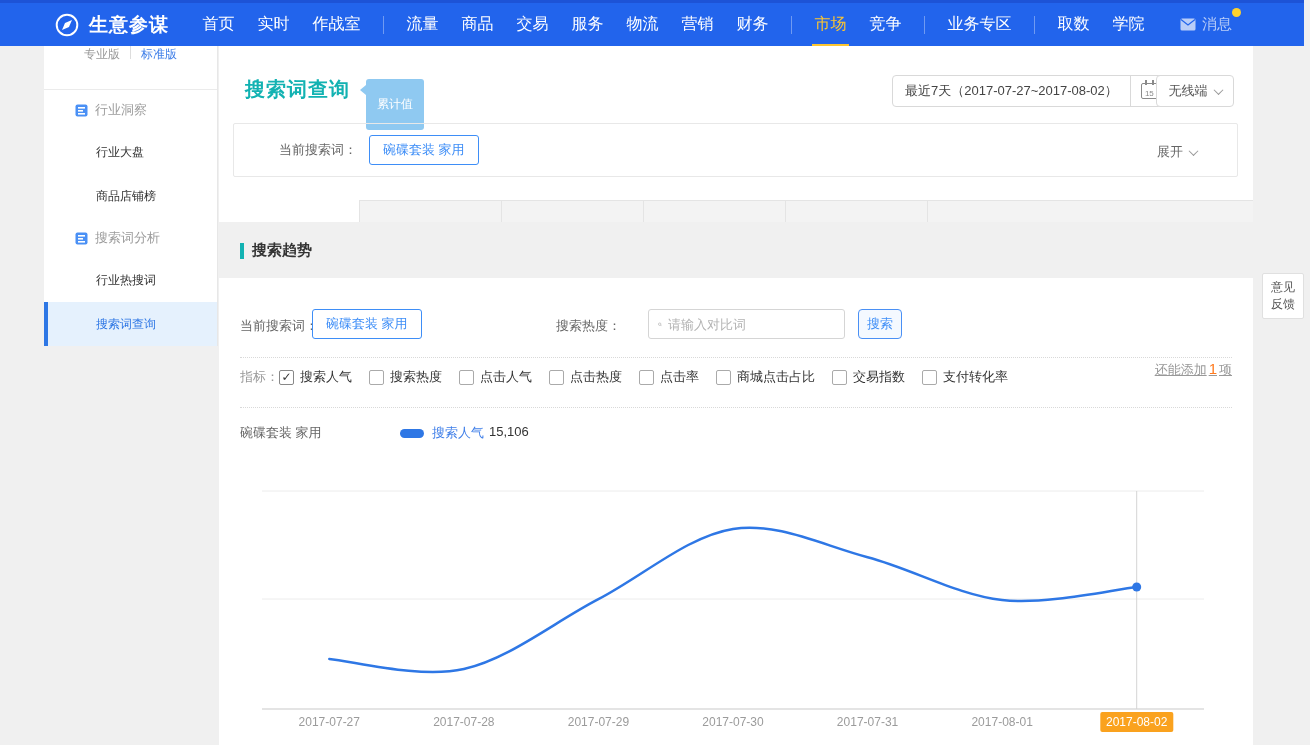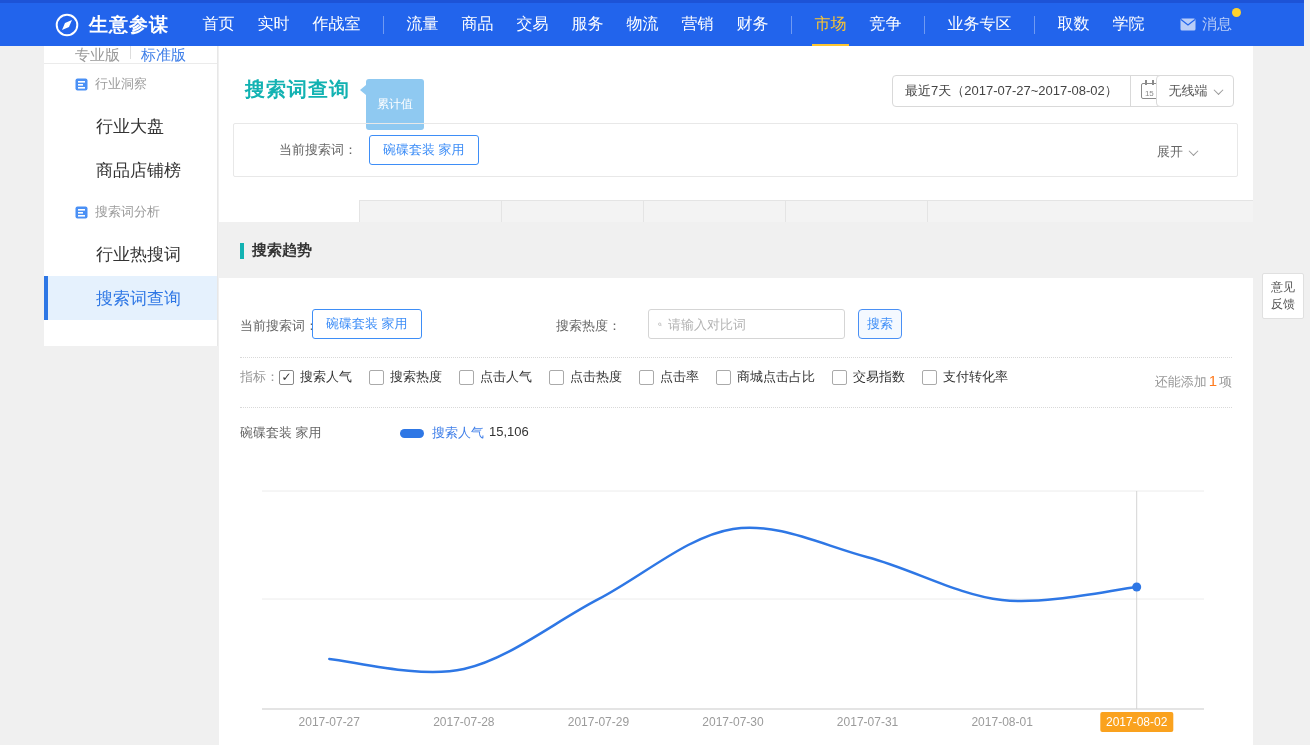--- a/index.html
+++ b/index.html
@@ -14,27 +14,27 @@
   .nav-item { font-size:16px; padding:0 11.5px; cursor:pointer; white-space:nowrap; }
   .nav-item.active { color:#fbc531; position:relative; }
   .nav-item.active::after { content:""; position:absolute; left:9px; right:9px; bottom:-12px; height:3px; background:#fbc531; }
   .nav-div { width:1px; height:18px; background:rgba(255,255,255,.35); margin:0 11px; }
   .nav-right { display:flex; align-items:center; margin-left:24px; position:relative; cursor:pointer; }
   .msg-label { font-size:15px; color:#b9cdf8; margin-left:6px; }
   .msg-dot { position:absolute; right:-9px; top:-7px; width:9px; height:9px; border-radius:50%; background:#fdd22e; }
 
   
   .sidebar { position:absolute; left:44px; top:46px; width:174px; height:300px; background:#fff; border-right:1px solid #e7e7e7; }
-  .side-tabs { height:18px; display:flex; justify-content:center; border-bottom:1px solid #ebebeb; font-size:15px; }
+  .side-tabs { height:44px; display:flex; justify-content:center; border-bottom:1px solid #ebebeb; font-size:12px; }
   .side-tab { cursor:pointer; padding:0 10px; color:#999; }
   .side-tab.active { color:#3e7ee8; }
   .side-tab-div { width:1px; height:13px; background:#ddd; }
   .side-group-header { height:40px; display:flex; align-items:center; padding-left:31px; font-size:13px; color:#9b9b9b; cursor:pointer;font-family:Liberation Mono, monospace; }
   .side-group-header .gicon { margin-right:7px; display:flex; }
-  .side-item { height:44px; display:flex; align-items:center; padding-left:48px; font-size:17px; color:#333; cursor:pointer; border-left:4px solid transparent; }
+  .side-item { height:44px; display:flex; align-items:center; padding-left:48px; font-size:12px; color:#333; cursor:pointer; border-left:4px solid transparent; }
   .side-item.selected { background:#e5f1fd; border-left:4px solid #2e77e5; color:#2e77e5; }
 
   
   .header-card { position:absolute; left:219px; top:46px; width:1034px; height:154px; background:#fff; }
   .page-title { position:absolute; left:26px; top:30px; font-size:20px; font-weight:bold; color:#12b2b2; letter-spacing:1px; }
   .title-tag { position:absolute; left:147px; top:33px; background:#8fc9f1; color:#fff; font-size:12px; padding:17px 11px; border-radius:3px; }
   .title-tag::before { content:""; position:absolute; left:-6px; top:6px; border-top:5px solid transparent; border-bottom:5px solid transparent; border-right:6px solid #8fc9f1; }
   .date-box { position:absolute; left:673px; top:29px; height:32px; display:flex; align-items:stretch; border:1px solid #d9d9d9; border-radius:4px; background:#fff; cursor:pointer; }
   .date-text { padding:0 12px; font-size:13px; color:#444; display:flex; align-items:center; }
   .date-icon-seg { width:38px; border-left:1px solid #d9d9d9; display:flex; align-items:center; justify-content:center; }
@@ -70,21 +70,21 @@
   .cmp-input input { border:none; outline:none; flex:1; font-size:13px; color:#333; font-family:inherit; background:transparent; }
   .cmp-input input::placeholder { color:#b3b3b3; }
   .search-btn { position:absolute; left:639px; top:5px; width:44px; height:30px; border:1px solid #4a90f5; color:#3e8ef7; background:#f4f9ff; border-radius:4px; font-size:13px; cursor:pointer; font-family:inherit; }
   .dotline { position:absolute; left:21px; right:21px; border-top:1px dotted #d9d9d9; }
   .metrics-row { position:absolute; left:21px; top:90px; display:flex; align-items:center; }
   .m-label { font-size:13px; color:#999; margin-right:0; }
   .cb { display:flex; align-items:center; margin-right:17px; cursor:pointer; }
   .cb-box { width:15px; height:15px; border:1px solid #aaa; border-radius:2px; background:#fff; margin-right:6px; font-size:12px; line-height:13px; text-align:center; color:#fff; }
   .cb-box.checked { color:#333; border-color:#888; font-weight:bold; }
   .cb-label { font-size:13px; color:#333; }
-  .remaining { position:absolute; right:21px; top:94px; font-size:13px; color:#999; }
+  .remaining { position:absolute; right:21px; top:82px; font-size:13px; color:#999;text-decoration:underline; }
   .remaining b { color:#ff7a1e; font-weight:normal; font-size:15px; padding:0 2px; }
   .legend-row { position:absolute; left:0; top:144px; height:20px; width:100%; }
   .legend-term { position:absolute; left:21px; top:2px; font-size:13px; color:#666; }
   .legend-pill { position:absolute; left:181px; top:7px; width:24px; height:9px; border-radius:5px; background:#2e77e5; }
   .legend-series { position:absolute; left:213px; top:2px; font-size:13px; color:#3e7ee8; }
   .legend-value { position:absolute; left:270px; top:2px; font-size:13px; color:#333; }
 
   
   .chart-wrap { position:absolute; left:0; top:182px; width:1034px; height:285px; }
   .chart-svg { position:absolute; left:0; top:0; }

